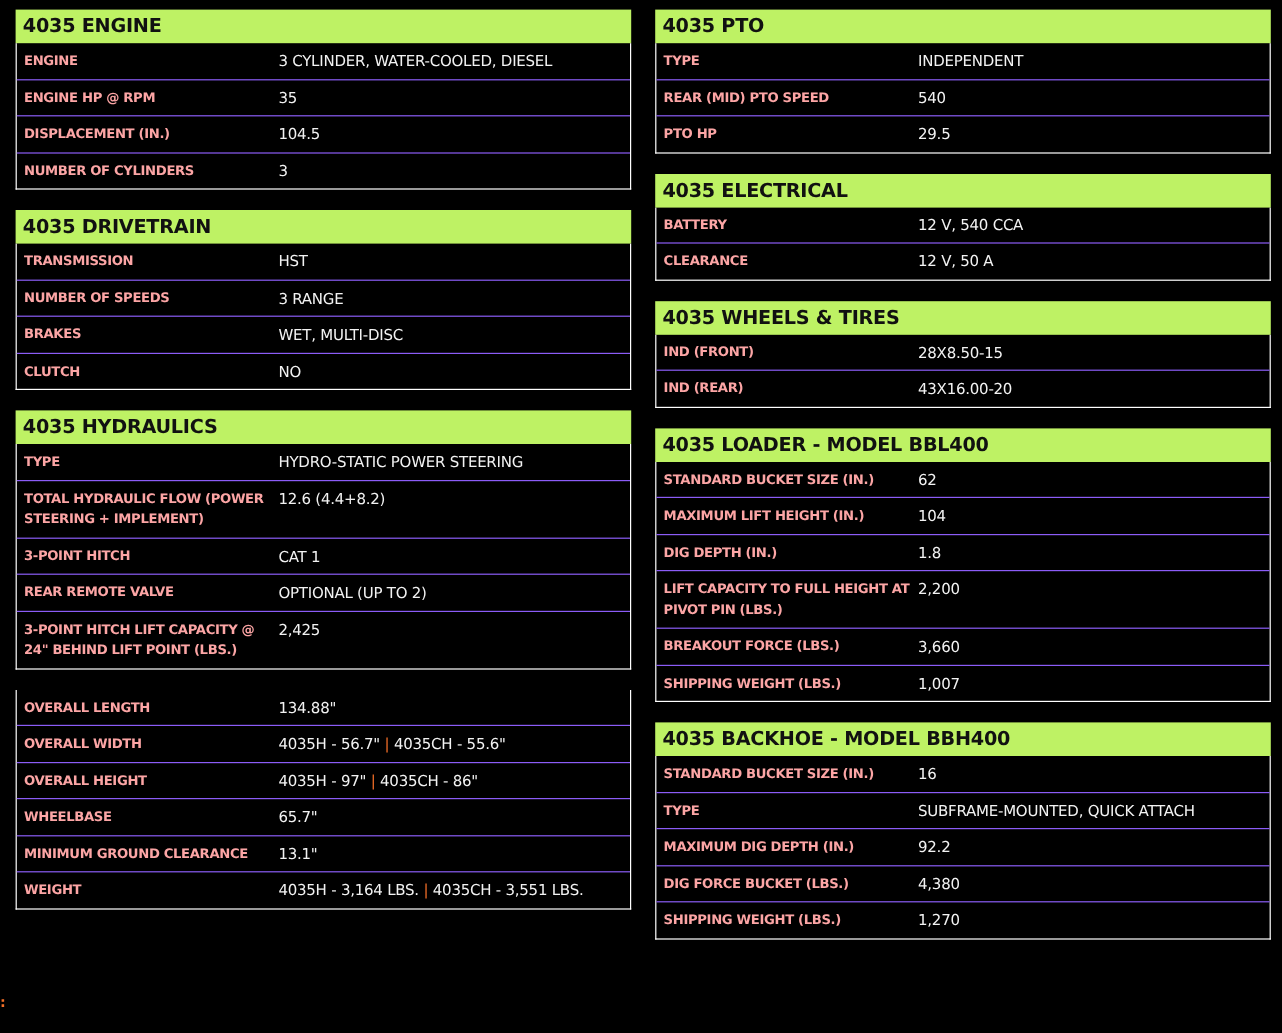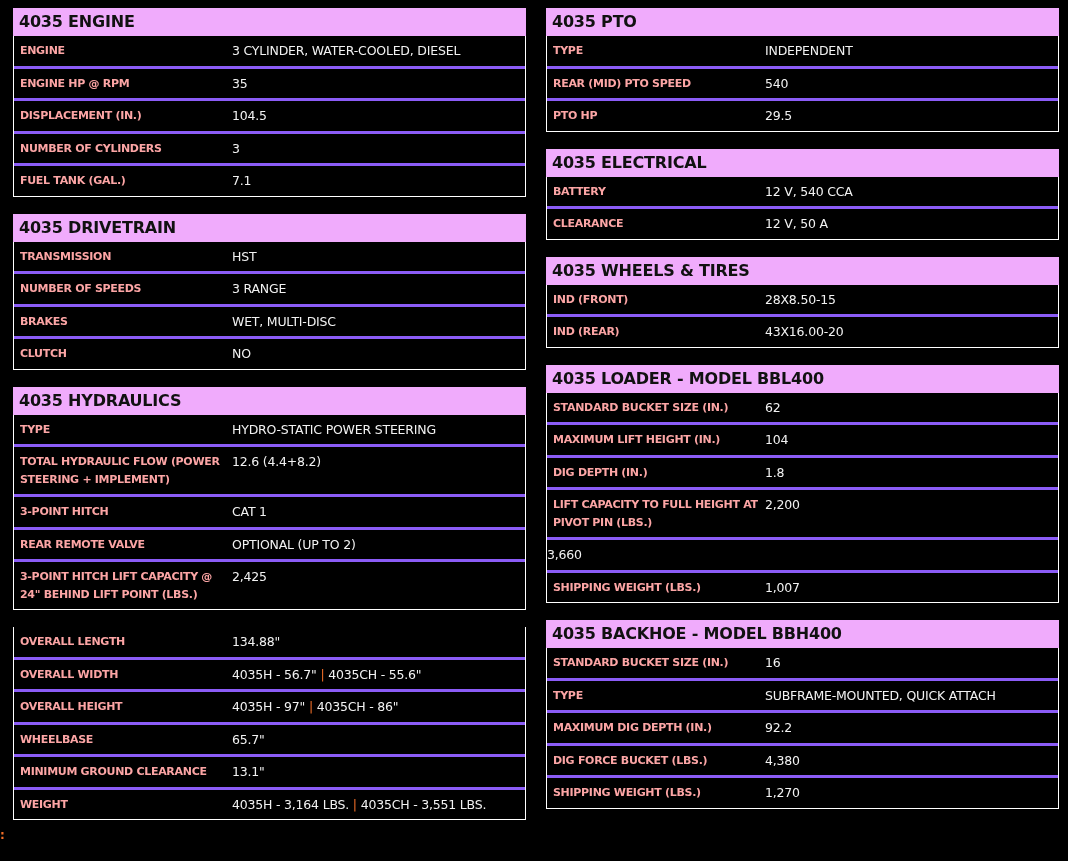--- a/index.html
+++ b/index.html
@@ -1,23 +1,23 @@
 <!DOCTYPE html>
 <html><head>
 <meta charset="utf-8">
 <style>
   html, body { margin:0; padding:0; background:#000; }
   body { width:1068px; height:861px; position:relative; overflow:hidden; font-family:"DejaVu Sans", sans-serif; }
   .col { position:absolute; top:8px; width:513px; }
   .col.left { left:13px; }
   .col.right { left:546px; }
   .section { margin-bottom:17px; }
-  .hdr { background:#f0abfc; height:28px; line-height:28px; padding-left:6px; color:#111; font-weight:bold; font-size:16px; letter-spacing:-0.2px; }
+  .hdr { background:#bef264; height:28px; line-height:28px; padding-left:6px; color:#111; font-weight:bold; font-size:16px; letter-spacing:-0.2px; }
   .tbl { border-left:1px solid #fff; border-right:1px solid #fff; border-bottom:1px solid #fff; }
-  .row { display:flex; border-top:3px solid #8b5cf6; min-height:29px; box-sizing:border-box; }
+  .row { display:flex; border-top:1px solid #8b5cf6; min-height:29px; box-sizing:border-box; }
   .row:first-child { border-top:none; }
   .lbl { color:#fca5a5; font-weight:bold; font-size:11px; padding:6px 6px 6px 6px; line-height:17.5px; box-sizing:border-box; letter-spacing:-0.3px; }
   .val { color:#f2f2f2; font-size:12.5px; padding:6px 0 6px 0; line-height:17.5px; letter-spacing:-0.2px; }
   .left .lbl { width:218px; }
   .right .lbl { width:218px; }
   .sep { color:#f26e27; }
   .artifact { position:absolute; left:0; top:828px; width:3px; height:10px; color:#f26e27; font-weight:bold; font-size:12px; }
 </style>
 </head>
 <body>
@@ -38,24 +38,20 @@
           <div class="val">35</div>
         </div>
       <div class="row">
           <div class="lbl">DISPLACEMENT (IN.)</div>
           <div class="val">104.5</div>
         </div>
       <div class="row">
           <div class="lbl">NUMBER OF CYLINDERS</div>
           <div class="val">3</div>
         </div>
-      <div class="row">
-          <div class="lbl">FUEL TANK (GAL.)</div>
-          <div class="val">7.1</div>
-        </div>
     </div>
   </div>
 
   <div class="section">
     <div class="hdr">4035 DRIVETRAIN</div>
     <div class="tbl">
       <div class="row">
           <div class="lbl">TRANSMISSION</div>
           <div class="val">HST</div>
         </div>
@@ -191,20 +187,21 @@
         </div>
       <div class="row">
           <div class="lbl">DIG DEPTH (IN.)</div>
           <div class="val">1.8</div>
         </div>
       <div class="row">
           <div class="lbl">LIFT CAPACITY TO FULL HEIGHT AT PIVOT PIN (LBS.)</div>
           <div class="val">2,200</div>
         </div>
       <div class="row">
+          <div class="lbl">BREAKOUT FORCE (LBS.)</div>
           <div class="val">3,660</div>
         </div>
       <div class="row">
           <div class="lbl">SHIPPING WEIGHT (LBS.)</div>
           <div class="val">1,007</div>
         </div>
     </div>
   </div>
 
   <div class="section">

